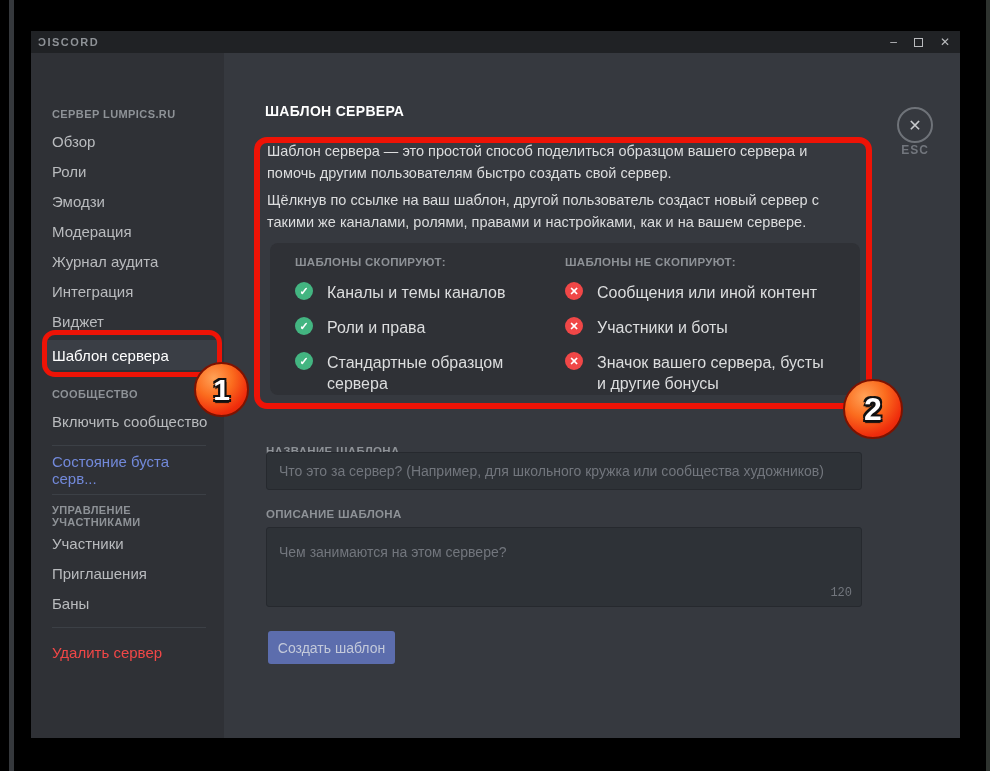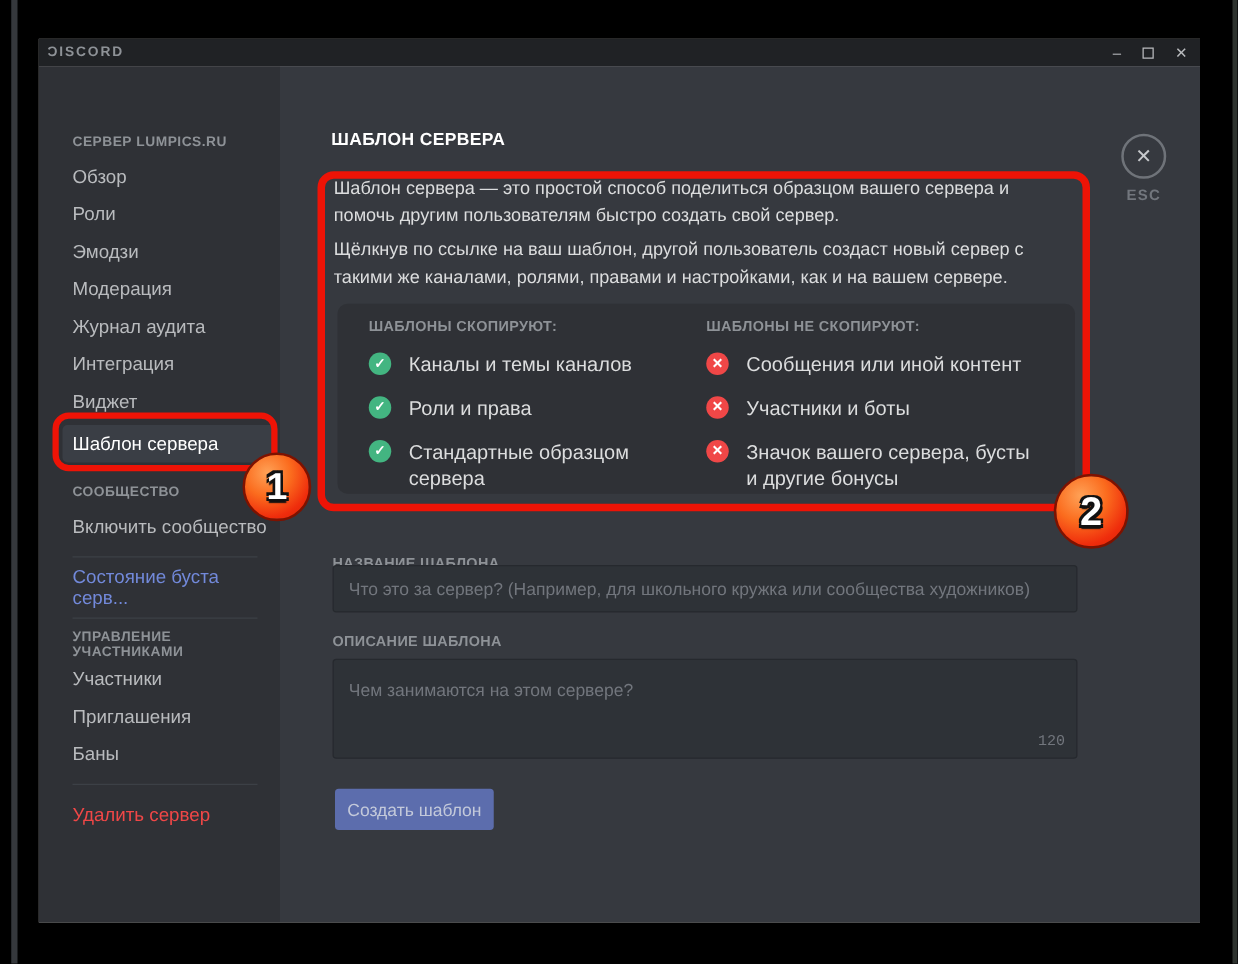--- a/index.html
+++ b/index.html
@@ -6,32 +6,32 @@
   html,body { width:990px; height:771px; overflow:hidden; background:#000; }
   body { font-family:"Liberation Sans", sans-serif; }
 
   .stage { position:relative; width:990px; height:771px; background:#000; }
   .edge-strip { position:absolute; top:0; height:771px; }
   .edge-left  { left:9px;  width:5px; background:#35383c; }
   .edge-right { left:986px; width:4px; background:#2e332f; }
 
   
   .window { position:absolute; left:31px; top:31px; width:929px; height:707px;
-            background:#a3a3a3; overflow:hidden; }
+            background:#f97316; overflow:hidden; }
   .titlebar { height:22px; background:#202225; display:flex; align-items:center;
               justify-content:space-between; padding:0 10px 0 7px; }
   .logo { color:#8e9297; font-size:11px; font-weight:bold; letter-spacing:1.5px; }
   .win-controls { display:flex; align-items:center; gap:17px; color:#b9bbbe; }
   .wc { font-size:12px; line-height:1; cursor:default; }
   .wc-max { width:9px; height:9px; border:1px solid #b9bbbe; display:inline-block; }
 
   .app { display:flex; height:685px; }
 
   
-  .sidebar { width:193px; background:#2f3136; padding:49px 10px 0 27px; flex:none; }
+  .sidebar { width:193px; background:#2f3136; padding:49px 10px 0 21px; flex:none; }
   .nav-header { height:24px; display:flex; align-items:center; color:#8e9297;
                 font-size:11px; font-weight:bold; letter-spacing:.4px; }
   .nav-item { height:30px; display:flex; align-items:center; color:#b9bbbe;
               font-size:15px; cursor:pointer; }
   .nav-item.link { color:#7289da; }
   .nav-item.danger { color:#f04747; }
   .nav-item.selected { background:#3a3e45; color:#fff; border-radius:4px;
                        margin:4px -8px 2px -8px; padding:0 8px; height:30px; }
   .nav-divider { height:1px; background:#3c4046; margin:9px 8px 9px 0; }
   .mt12 { margin-top:12px; }
@@ -77,21 +77,21 @@
 
   .submit-btn { position:absolute; left:44px; top:578px; width:127px; height:33px;
                 background:#5c6dad; border:none; border-radius:3px; color:#c3c9da;
                 font-size:14px; font-family:"Liberation Sans",sans-serif; cursor:pointer; }
 
   .esc-box { position:absolute; right:25px; top:54px; width:40px; text-align:center;
              cursor:pointer; }
   .esc-circle { width:36px; height:36px; border:2px solid #6f7379; border-radius:50%;
                 margin:0 auto; display:flex; align-items:center; justify-content:center;
                 color:#c7c9cc; font-size:16px; }
-  .esc-text { margin-top:6px; color:#72767d; font-size:12px; font-weight:bold;
+  .esc-text { color:#72767d; font-size:12px; font-weight:bold;
               letter-spacing:1px; }
 
   
   .anno-rect { position:absolute; border:5px solid #ee1306; border-radius:13px;
                pointer-events:none; z-index:10; }
   .anno-r1 { left:42px;  top:330px; width:180px; height:47px; }
   .anno-r2 { left:254px; top:137px; width:618px; height:272px; border-width:6px; }
   .anno-circle { position:absolute; border-radius:50%; z-index:11;
       background:radial-gradient(circle at 35% 28%, #ffa257 0%, #fb6c1e 38%, #ef2d0c 72%, #d52003 100%);
       border:2px solid #7e1200; display:flex; align-items:center; justify-content:center;

